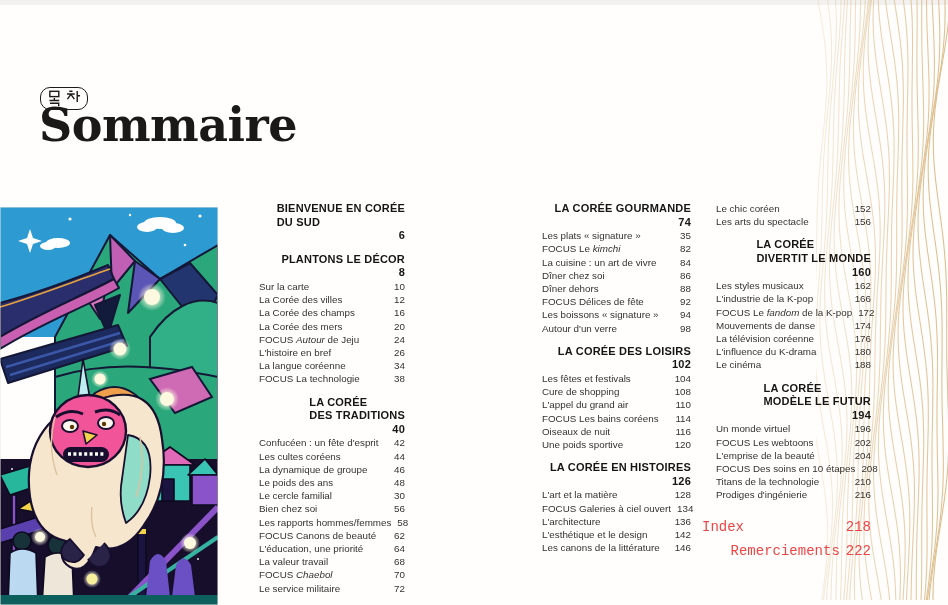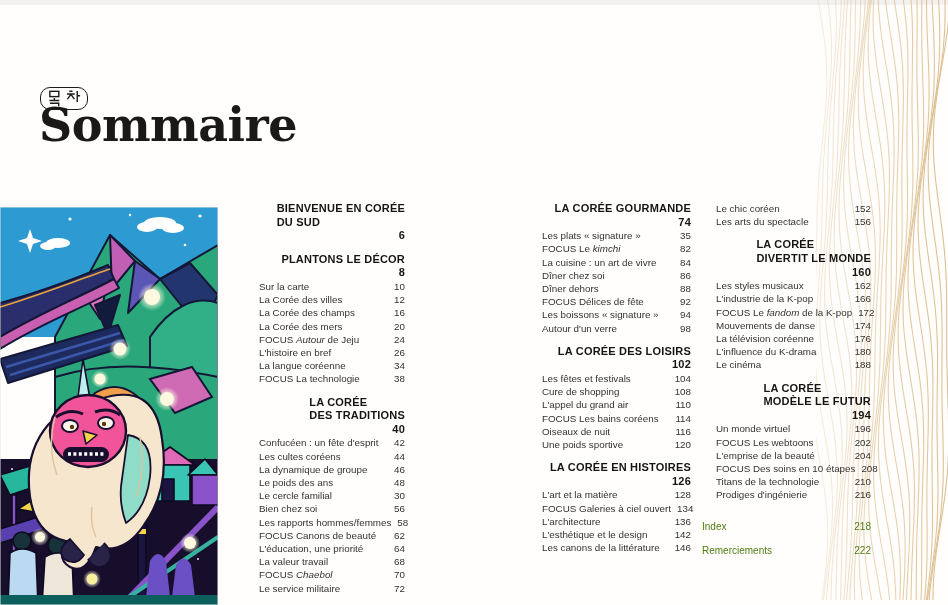--- a/index.html
+++ b/index.html
@@ -20,22 +20,22 @@
   .col{position:absolute;top:202px;}
   #col0{left:245px;width:160px;}
   #col1{left:528px;width:163px;}
   #col2{left:702px;width:169px;}
   .row{display:flex;justify-content:space-between;align-items:flex-end;color:#34322f;}
   .row .lbl{white-space:nowrap;}
   .row .pg{margin-left:6px;text-align:right;}
   .item{font-size:9.8px;line-height:13.2px;padding-left:14px;}
   .two .lbl{white-space:normal;}
   .head{font-weight:bold;font-size:11px;line-height:13.6px;letter-spacing:.2px;color:#171512;margin-top:10px;flex-direction:column;}
-  .big{font-size:10px;line-height:22px;color:#4d7c0f;margin-top:14px;}
-  .big + .big{margin-top:2px;}
+  .big{font-size:14px;line-height:22px;color:#ef4444;margin-top:14px;font-family:Liberation Mono, monospace;}
+  .big + .big{margin-top:2px;justify-content:flex-end;}
   .col .row:first-child{margin-top:0;}
   em{}
 </style>
 </head>
 <body>
 
 <div id="page">
   <div id="top-edge"></div>
 
   <svg id="waves" viewBox="0 0 132 605" aria-hidden="true">

